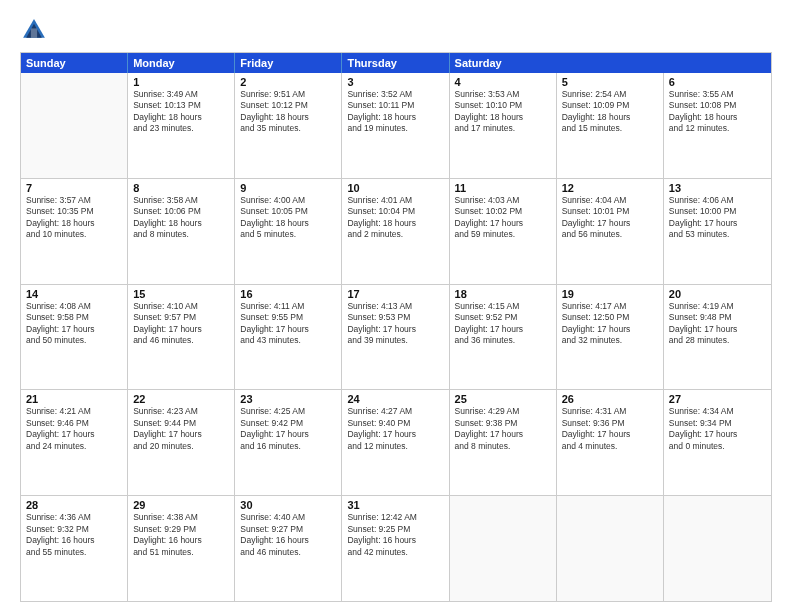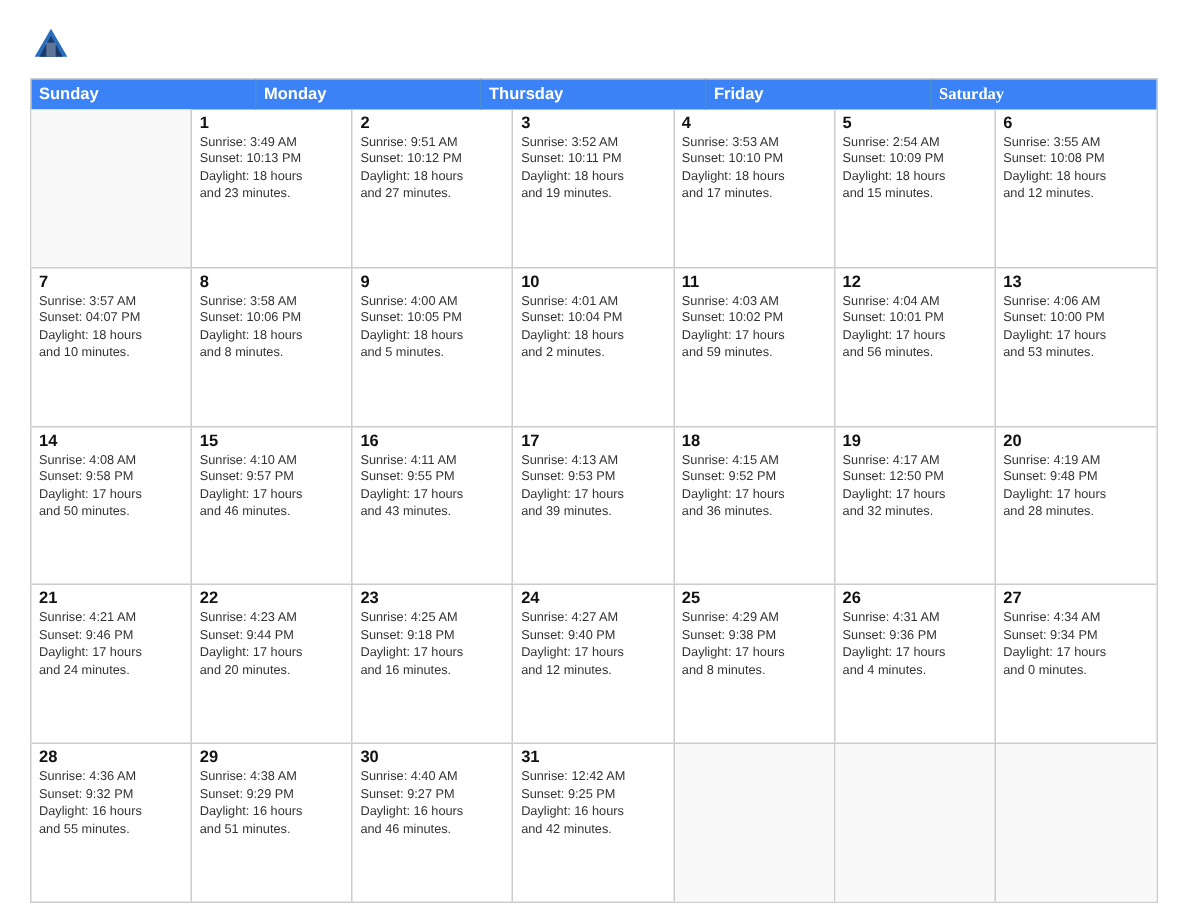--- a/index.html
+++ b/index.html
@@ -52,32 +52,32 @@
       color: #333;
     }
     .calendar {
       flex: 1;
       display: flex;
       flex-direction: column;
       border: 1px solid #ccc;
     }
     .cal-header {
       display: grid;
-      grid-template-columns: repeat(5, 1fr);
-      background: #3b82f6;
+      grid-template-columns: repeat(7, 1fr);
+      background: #1d4ed8;
     }
     .cal-header-cell {
       color: #fff;
       font-size: 11px;
       font-weight: bold;
       padding: 4px 5px;
       text-align: left;
       border-right: 1px solid #4a8ed0;
     }
-    .cal-header-cell:last-child { border-right: none; font-family: Liberation Serif, serif; }
+    .cal-header-cell:last-child { border-right: none; }
     .cal-body {
       flex: 1;
       display: flex;
       flex-direction: column;
     }
     .cal-row {
       display: grid;
       grid-template-columns: repeat(7, 1fr);
       flex: 1;
       border-top: 1px solid #ccc;
@@ -124,40 +124,40 @@
     <div class="title-block">
       <div class="main-title"></div>
       <div class="sub-title"></div>
     </div>
   </div>
 
   <div class="calendar">
     <div class="cal-header">
     <div class="cal-header-cell">Sunday</div>
         <div class="cal-header-cell">Monday</div>
+        <div class="cal-header-cell">Friday</div>
         <div class="cal-header-cell">Thursday</div>
-        <div class="cal-header-cell">Friday</div>
         <div class="cal-header-cell">Saturday</div>
       </div>
     <div class="cal-body">
     <div class="cal-row">
           <div class="cal-cell empty"></div>
           <div class="cal-cell">
             <div class="day-num">1</div>
             <div class="cell-line">Sunrise: 3:49 AM</div>
             <div class="cell-line">Sunset: 10:13 PM</div>
             <div class="cell-line">Daylight: 18 hours</div>
             <div class="cell-line">and 23 minutes.</div>
           </div>
           <div class="cal-cell">
             <div class="day-num">2</div>
             <div class="cell-line">Sunrise: 9:51 AM</div>
             <div class="cell-line">Sunset: 10:12 PM</div>
             <div class="cell-line">Daylight: 18 hours</div>
-            <div class="cell-line">and 27 minutes.</div>
+            <div class="cell-line">and 35 minutes.</div>
           </div>
           <div class="cal-cell">
             <div class="day-num">3</div>
             <div class="cell-line">Sunrise: 3:52 AM</div>
             <div class="cell-line">Sunset: 10:11 PM</div>
             <div class="cell-line">Daylight: 18 hours</div>
             <div class="cell-line">and 19 minutes.</div>
           </div>
           <div class="cal-cell">
             <div class="day-num">4</div>
@@ -178,21 +178,21 @@
             <div class="cell-line">Sunrise: 3:55 AM</div>
             <div class="cell-line">Sunset: 10:08 PM</div>
             <div class="cell-line">Daylight: 18 hours</div>
             <div class="cell-line">and 12 minutes.</div>
           </div>
         </div>
         <div class="cal-row">
           <div class="cal-cell">
             <div class="day-num">7</div>
             <div class="cell-line">Sunrise: 3:57 AM</div>
-            <div class="cell-line">Sunset: 04:07 PM</div>
+            <div class="cell-line">Sunset: 10:35 PM</div>
             <div class="cell-line">Daylight: 18 hours</div>
             <div class="cell-line">and 10 minutes.</div>
           </div>
           <div class="cal-cell">
             <div class="day-num">8</div>
             <div class="cell-line">Sunrise: 3:58 AM</div>
             <div class="cell-line">Sunset: 10:06 PM</div>
             <div class="cell-line">Daylight: 18 hours</div>
             <div class="cell-line">and 8 minutes.</div>
           </div>
@@ -294,21 +294,21 @@
           <div class="cal-cell">
             <div class="day-num">22</div>
             <div class="cell-line">Sunrise: 4:23 AM</div>
             <div class="cell-line">Sunset: 9:44 PM</div>
             <div class="cell-line">Daylight: 17 hours</div>
             <div class="cell-line">and 20 minutes.</div>
           </div>
           <div class="cal-cell">
             <div class="day-num">23</div>
             <div class="cell-line">Sunrise: 4:25 AM</div>
-            <div class="cell-line">Sunset: 9:18 PM</div>
+            <div class="cell-line">Sunset: 9:42 PM</div>
             <div class="cell-line">Daylight: 17 hours</div>
             <div class="cell-line">and 16 minutes.</div>
           </div>
           <div class="cal-cell">
             <div class="day-num">24</div>
             <div class="cell-line">Sunrise: 4:27 AM</div>
             <div class="cell-line">Sunset: 9:40 PM</div>
             <div class="cell-line">Daylight: 17 hours</div>
             <div class="cell-line">and 12 minutes.</div>
           </div>

